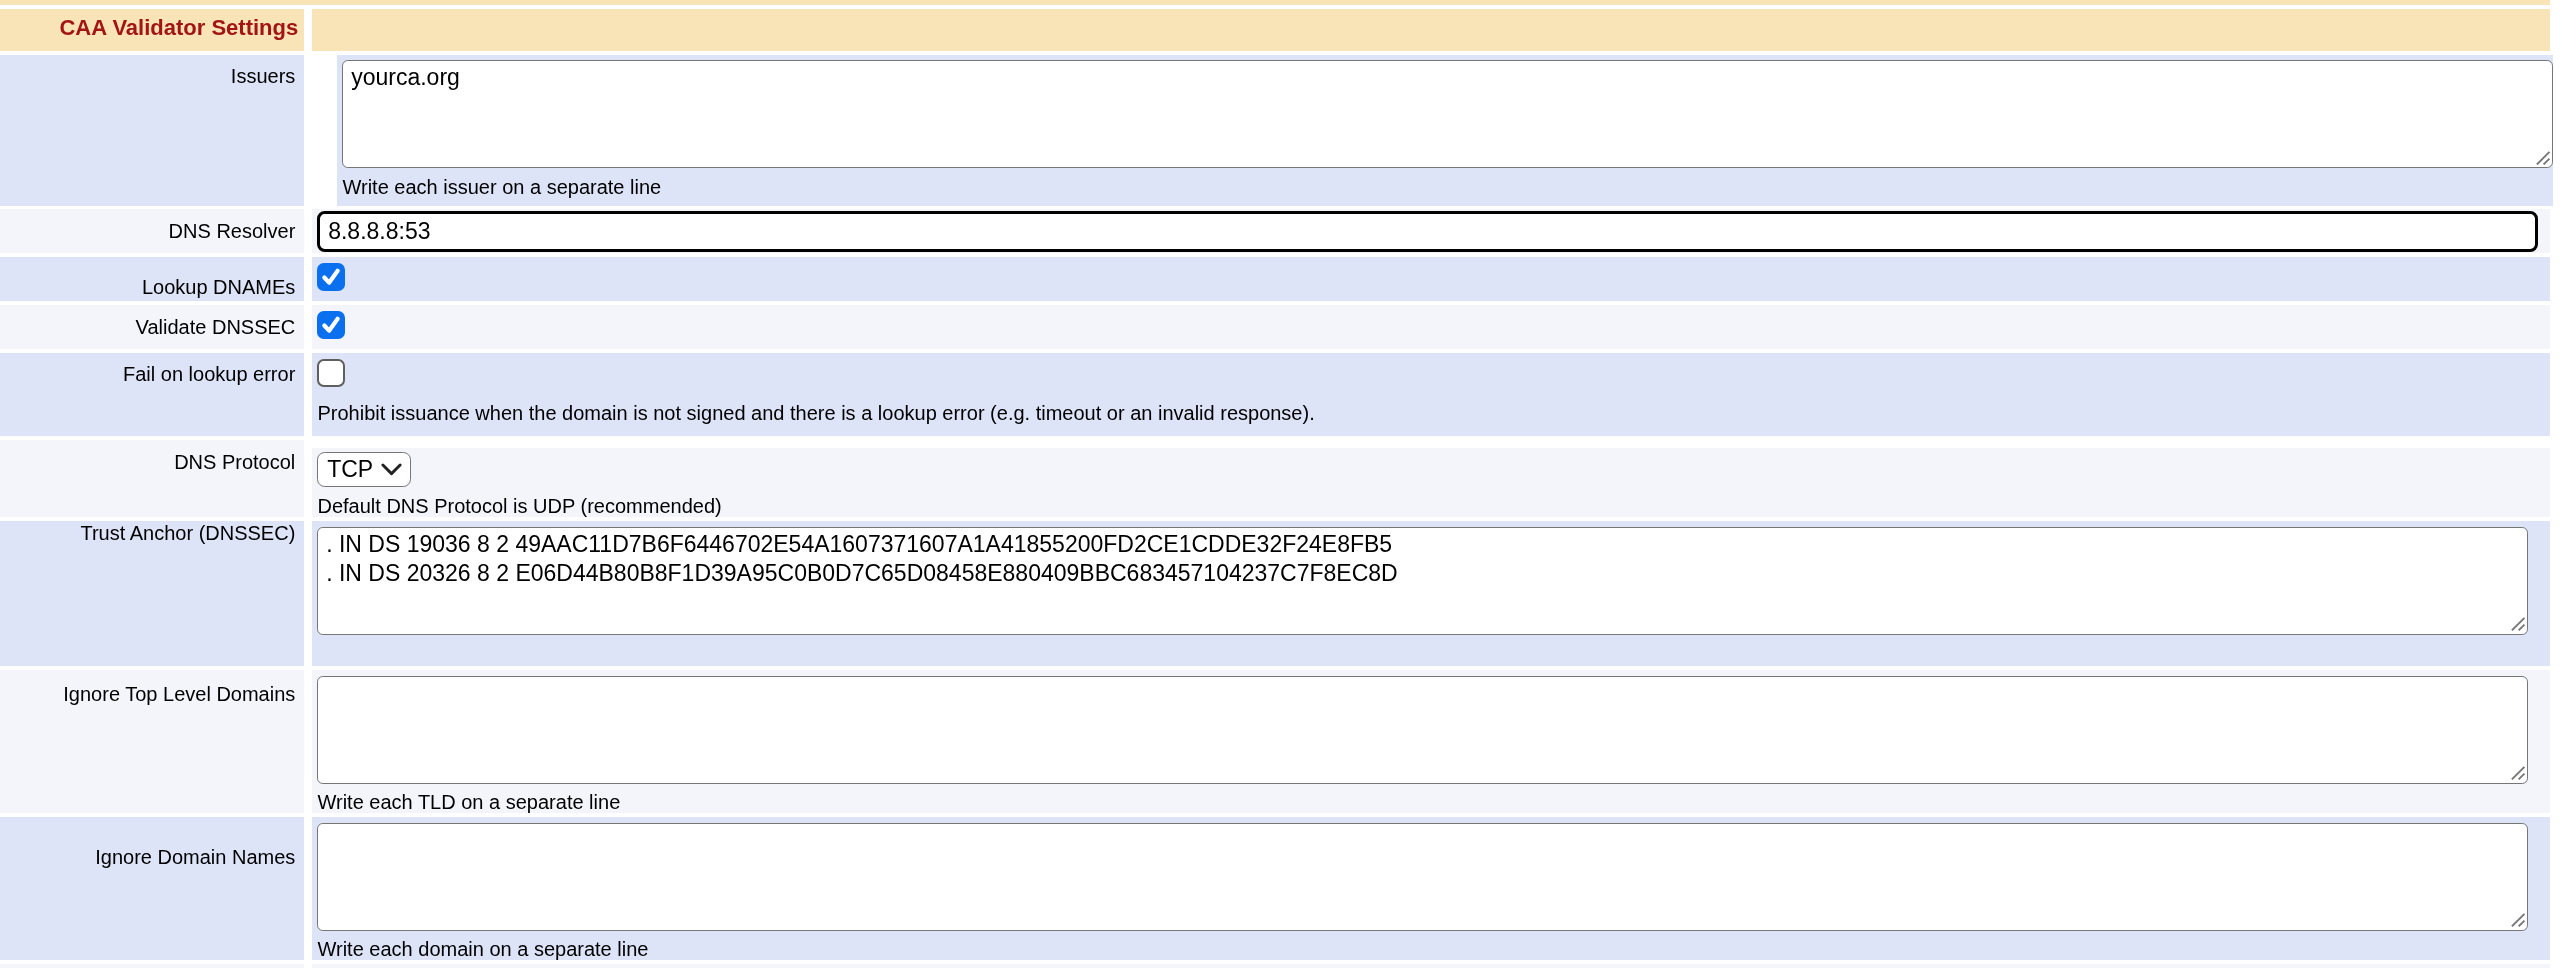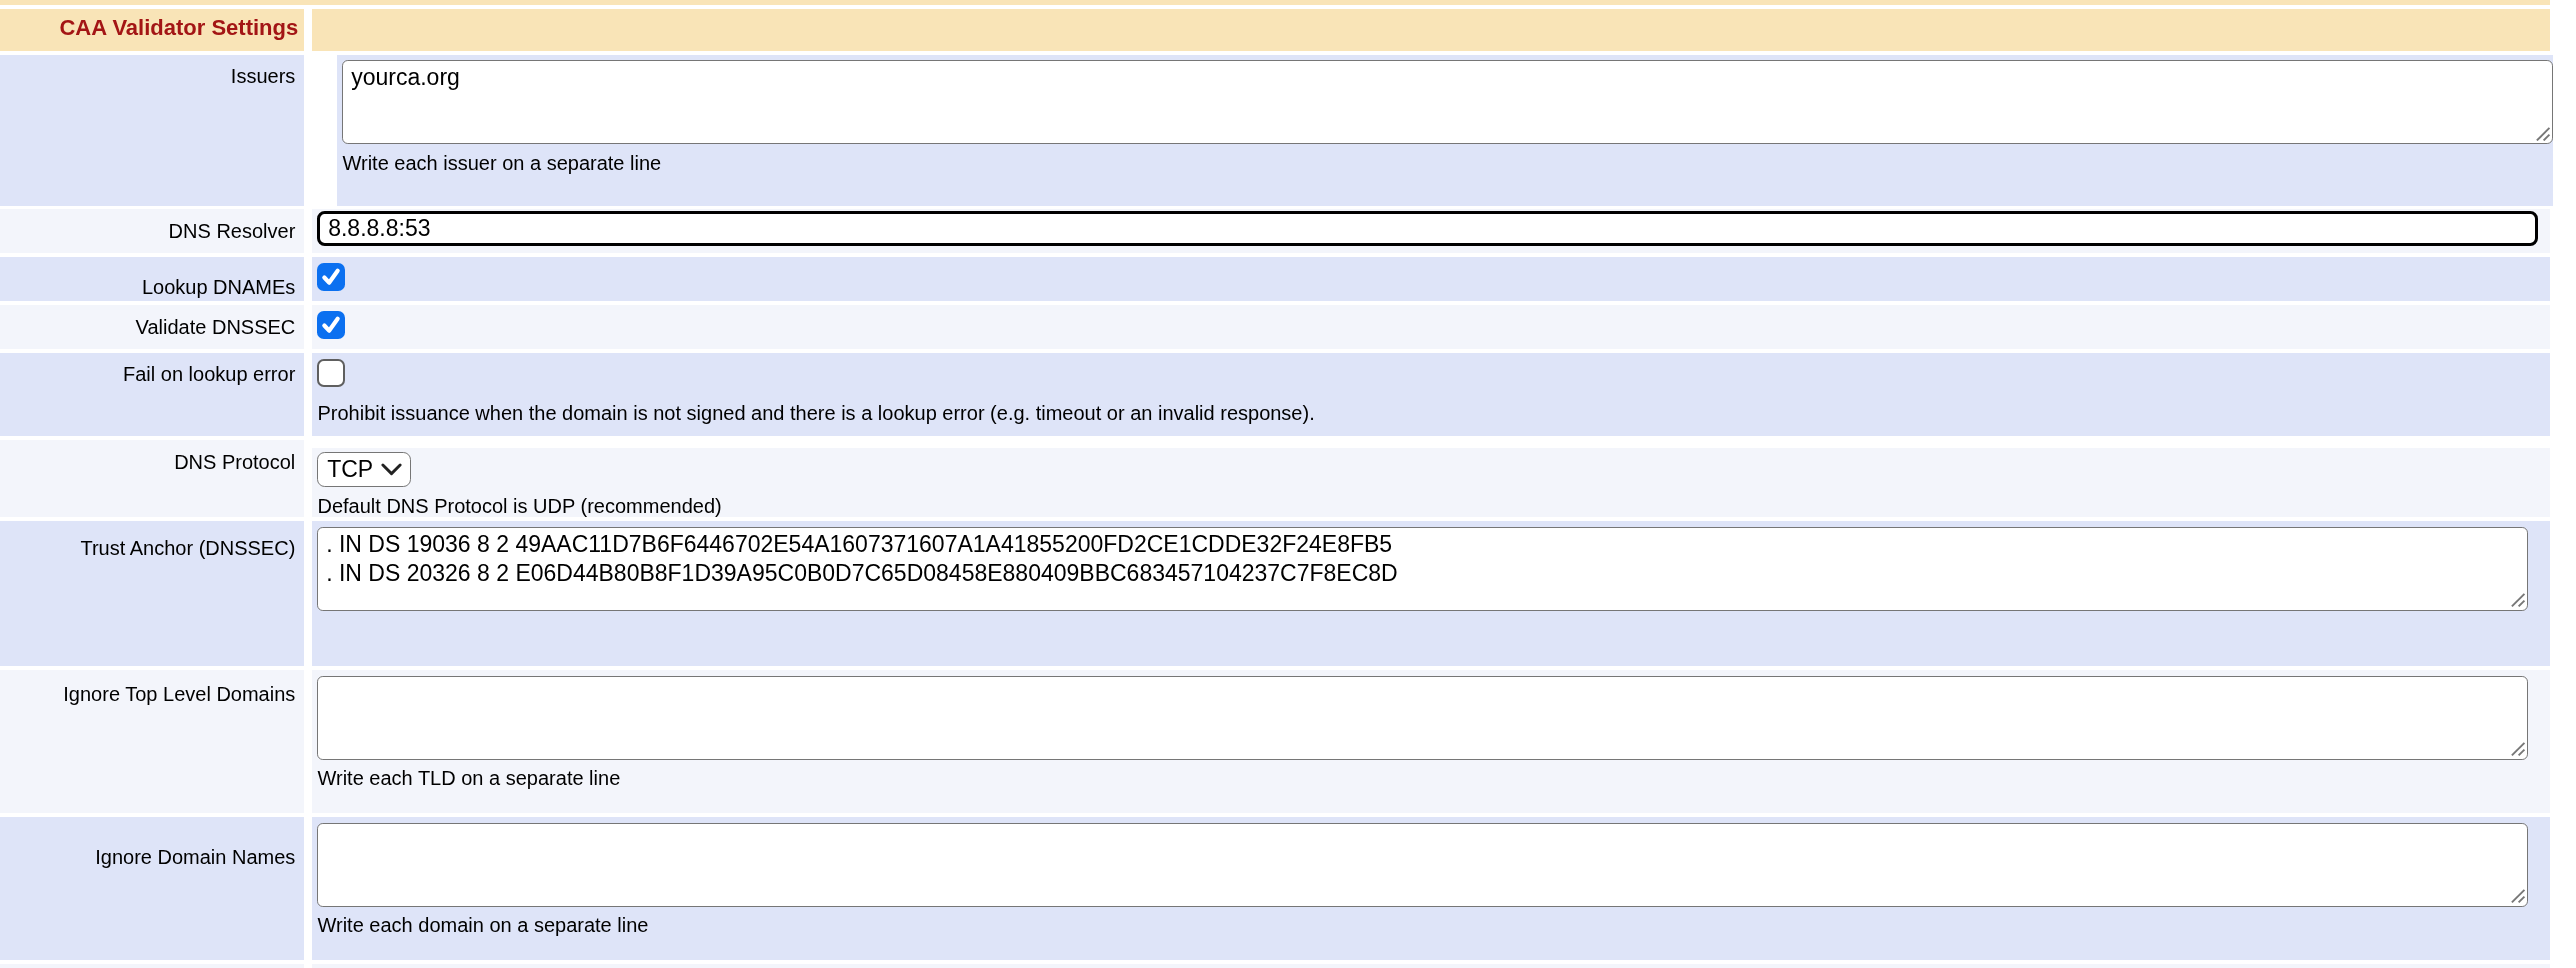--- a/index.html
+++ b/index.html
@@ -48,57 +48,57 @@
   .r-sliver   { height: 4.8px; margin-bottom: 0; }
 
   
   .r-header .cell-label   { padding-top: 7.7px;  font-size: 22px; font-weight: bold; color: var(--header-text); padding-right: 5.8px; }
   .r-issuers .cell-label  { padding-top: 9.7px; }
   .r-resolver .cell-label { padding-top: 9.7px; }
   .r-dnames .cell-label   { padding-top: 18px; }
   .r-validate .cell-label { padding-top: 9.7px; }
   .r-fail .cell-label     { padding-top: 8.7px; }
   .r-protocol .cell-label { padding-top: 9.7px; }
-  .r-trust .cell-label    { padding-top: 15px; }
+  .r-trust .cell-label    { padding-top: 0; }
   .r-tld .cell-label      { padding-top: 12.6px; }
   .r-domains .cell-label  { padding-top: 28px; }
 
   .r-resolver .cell-content { padding-top: 1.9px; }
   .r-protocol .cell-content { padding-top: 3.9px; margin-top: 8px; }
 
   .helper {
     font-size: 20px; line-height: 22px;
     margin-top: 7.7px;
     color: var(--text);
   }
   .r-fail .helper { margin-top: 15.4px; }
 
   .ta-wrap { position: relative; width: 2211px; }
   textarea.ta {
     display: block;
-    width: 2211px; height: 84px;
+    width: 2211px; height: 108px;
     border: 1.9px solid var(--control-border);
     border-radius: 5.8px;
     background: #ffffff;
     padding: 1.9px 7.7px;
     font-family: "Liberation Sans", sans-serif;
     font-size: 23px; line-height: 29px;
     color: var(--text);
     resize: none; overflow: hidden;
     outline: none;
     white-space: pre; 
   }
   .grip {
     position: absolute; right: 2.9px; bottom: 2.9px;
     width: 16.4px; height: 16.4px;
     pointer-events: none;
   }
   input.ti {
     display: block;
-    width: 2221px; height: 35px;
+    width: 2221px; height: 41px;
     border: 3.9px solid var(--input-focus-border);
     border-radius: 7.7px;
     background: #ffffff;
     padding: 0 7.7px;
     font-family: "Liberation Sans", sans-serif;
     font-size: 23px;
     color: var(--text);
     outline: none;
   }
   .checkbox {

